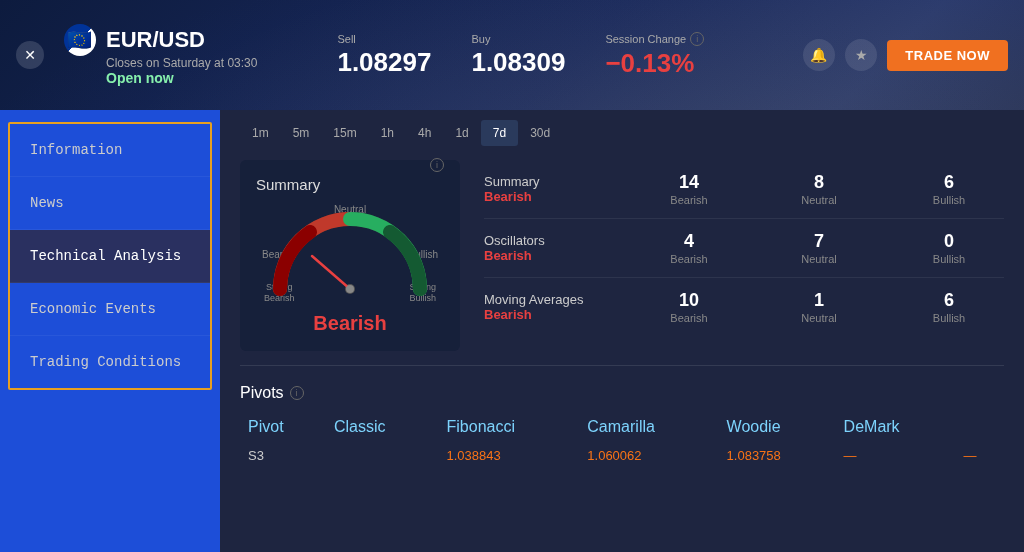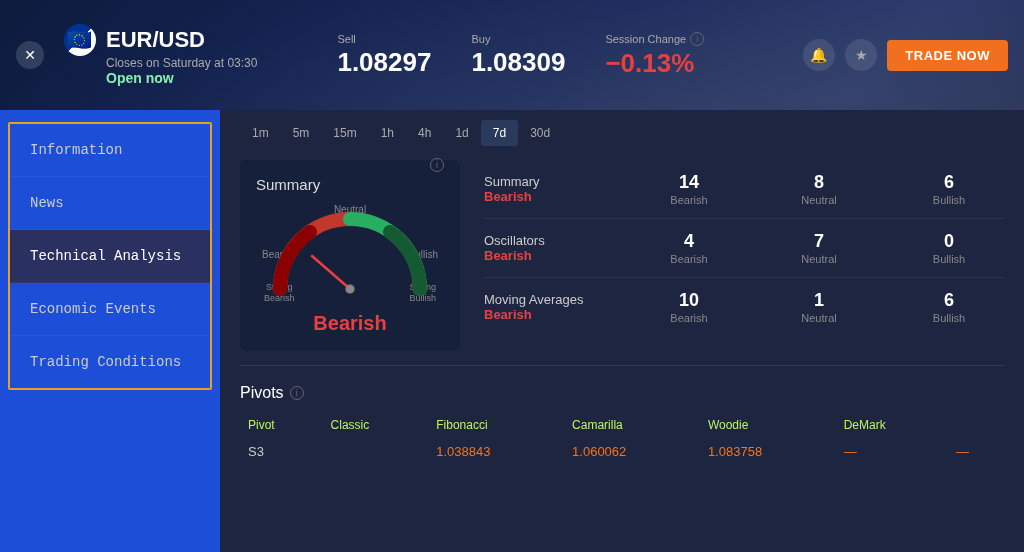--- a/index.html
+++ b/index.html
@@ -403,22 +403,22 @@
       color: #fff;
       margin-bottom: 12px;
     }
 
     .pivots-table {
       width: 100%;
       border-collapse: collapse;
     }
 
     .pivots-table th {
-      font-size: 12px;
-      color: #bef264;
+      font-size: 16px;
+      color: #7dd3fc;
       text-align: left;
       padding: 4px 8px;
       font-weight: normal;
     }
 
     .pivots-table td {
       font-size: 13px;
       color: #f97316;
       padding: 8px 8px;
     }

